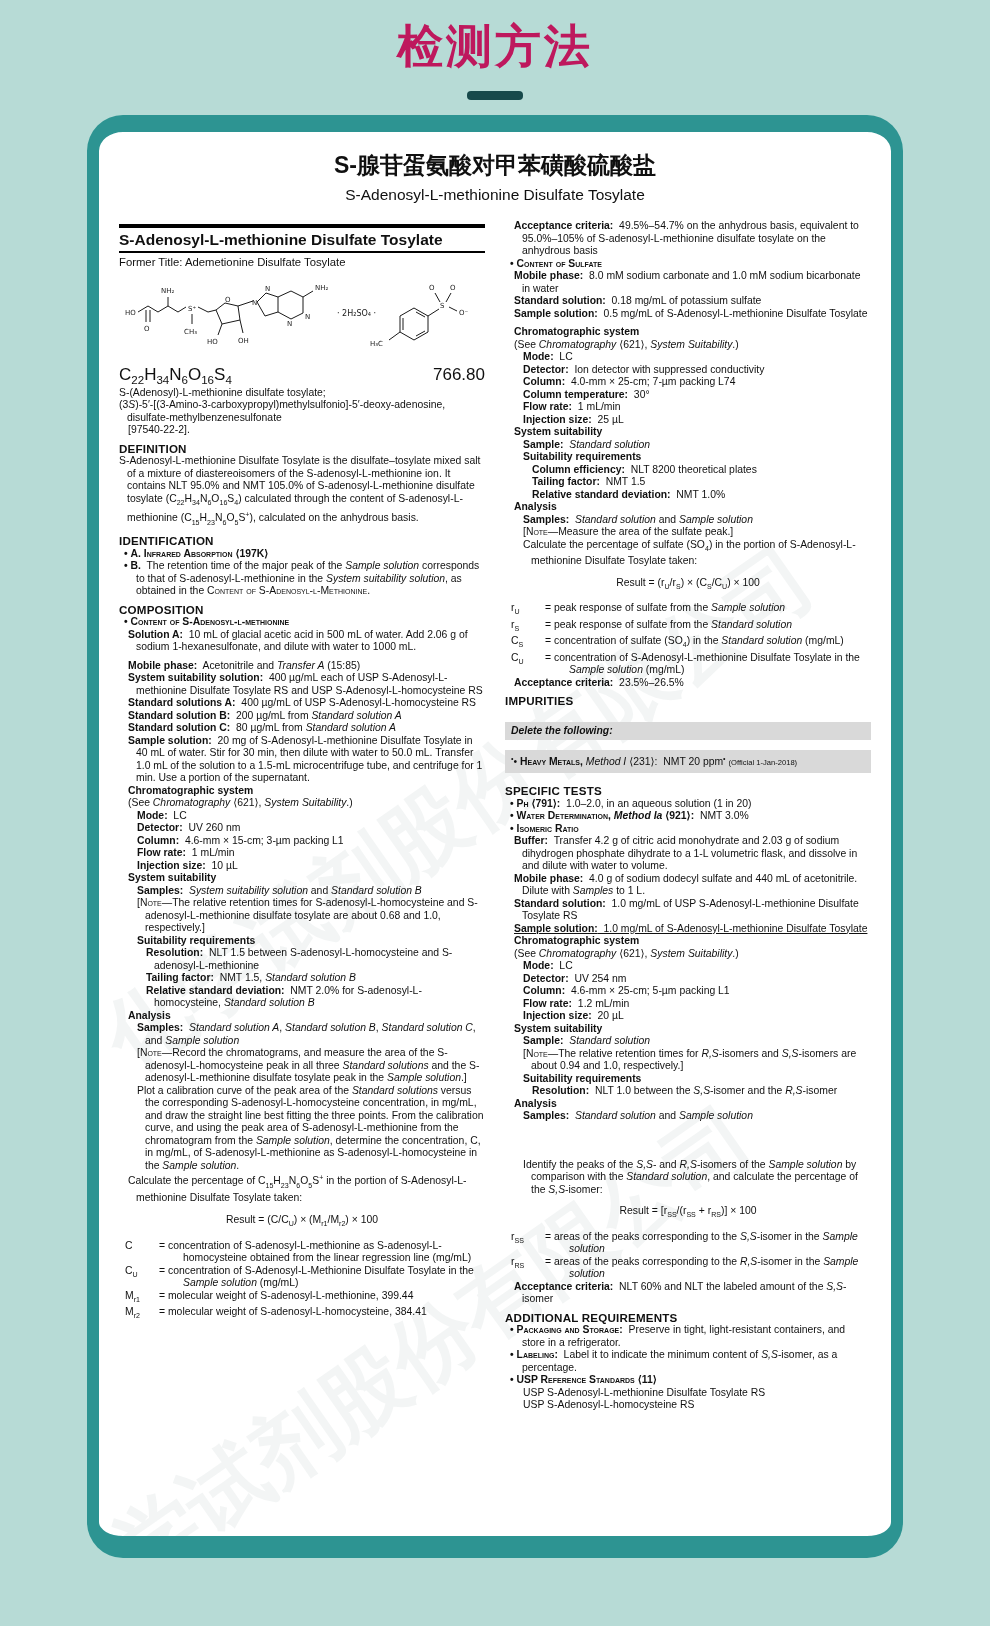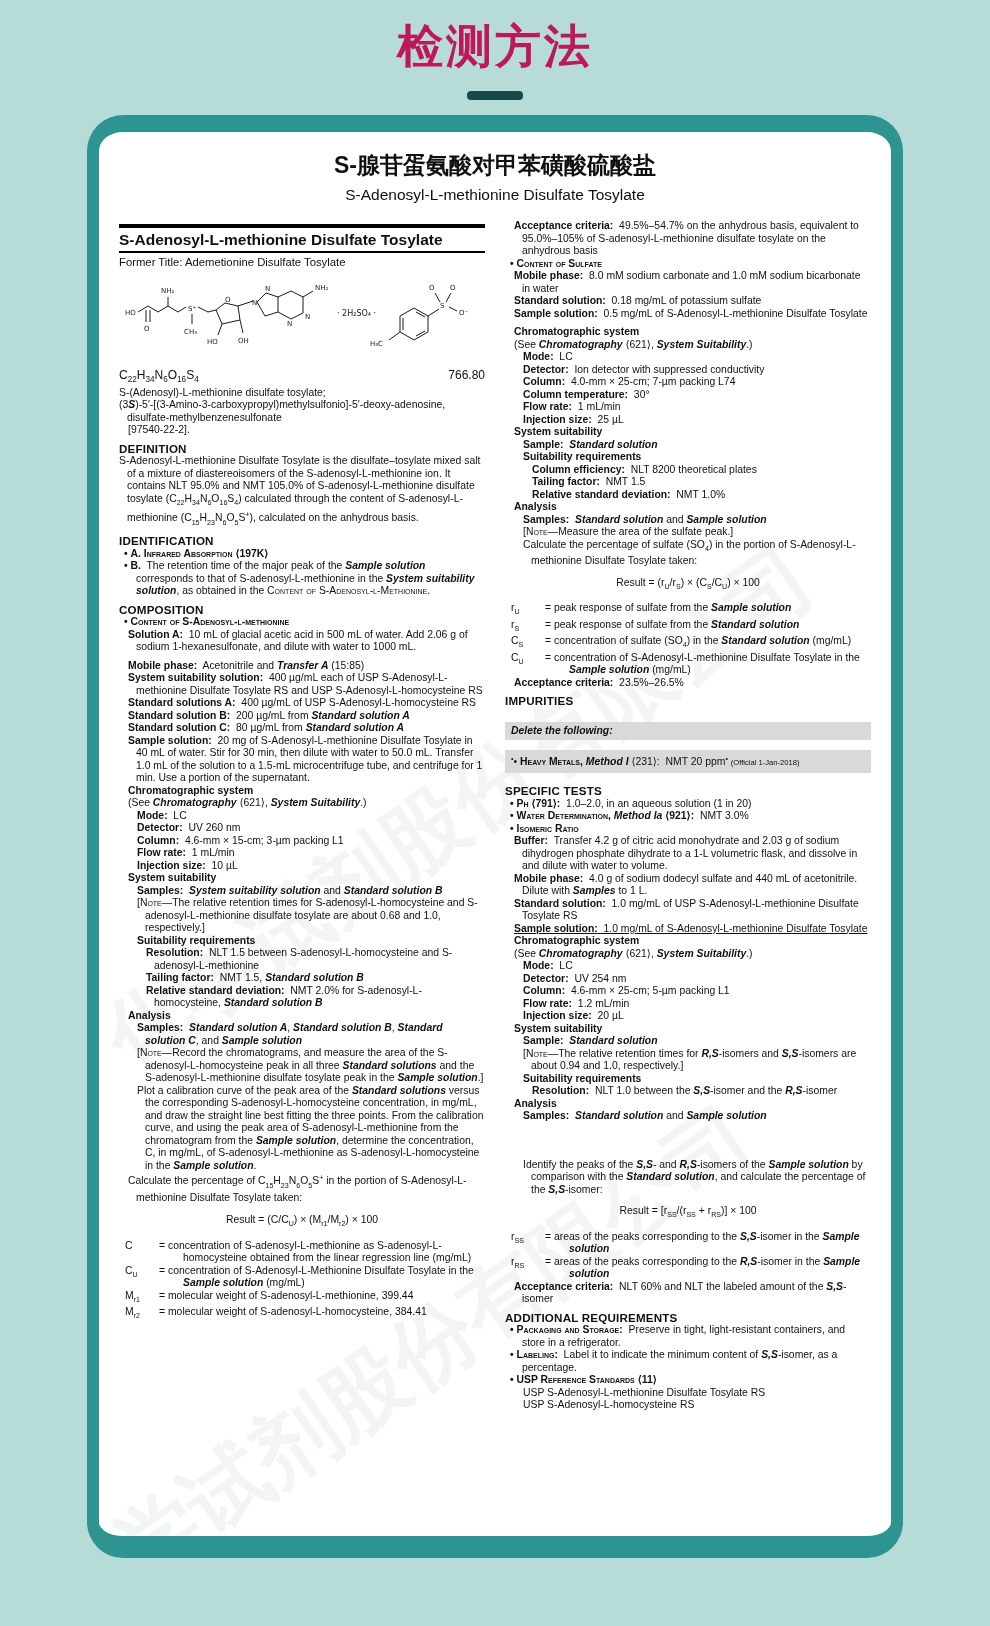--- a/index.html
+++ b/index.html
@@ -39,36 +39,36 @@
 
   .cols { position: relative; z-index: 1; display: flex; gap: 20px; margin-top: 16px; }
   .col { flex: 1; font-size: 10.4px; line-height: 12.5px; }
 
   
   .mono-rule-thick { height: 4px; background: #000; margin: 4px 0 3px; }
   .mono-rule-thin  { height: 2px; background: #000; margin: 3px 0 3px; }
   .mono-title { font-size: 15.5px; font-weight: 700; line-height: 1.12; margin: 1px 0; }
   .former { font-size: 11.3px; margin: 0 0 3px; }
   svg.structure { display: block; margin: 5px auto 3px; }
-  .frow { display: flex; justify-content: space-between; font-size: 12px; margin: 2px 0 0; }
+  .frow { display: flex; justify-content: space-between; font-size: 17px; margin: 2px 0 0; }
 
   .bh { font-weight: 700; font-size: 11.6px; letter-spacing: .2px; margin-top: 6px; }
   .ln { margin: 0; }
   .lb { font-weight: 700; }
   .bl { padding-left: 17px; text-indent: -12px; }
   .bu { font-weight: 700; }
   .formula { text-align: center; margin: 9px 0; }
   .def { display: flex; }
   .def .sym { flex: 0 0 40px; padding-left: 6px; }
   .def .dtx { flex: 1; padding-left: 24px; text-indent: -24px; padding-right: 2px; }
   .gray { background: #d9d9d9; padding: 3px 6px; }
   .gray .sc { font-weight: 700; }
   .tiny { font-size: 7.6px; }
   .sc { font-variant: small-caps; }
-  i { font-style: italic; font-weight: bold; }
+  i { font-style: italic; }
   sub, sup { font-size: 0.68em; }
 </style>
 </head>
 <body>
 
 <header>
   <h1 class="page-title">检测方法</h1>
   <div class="title-dash"></div>
 </header>
 

